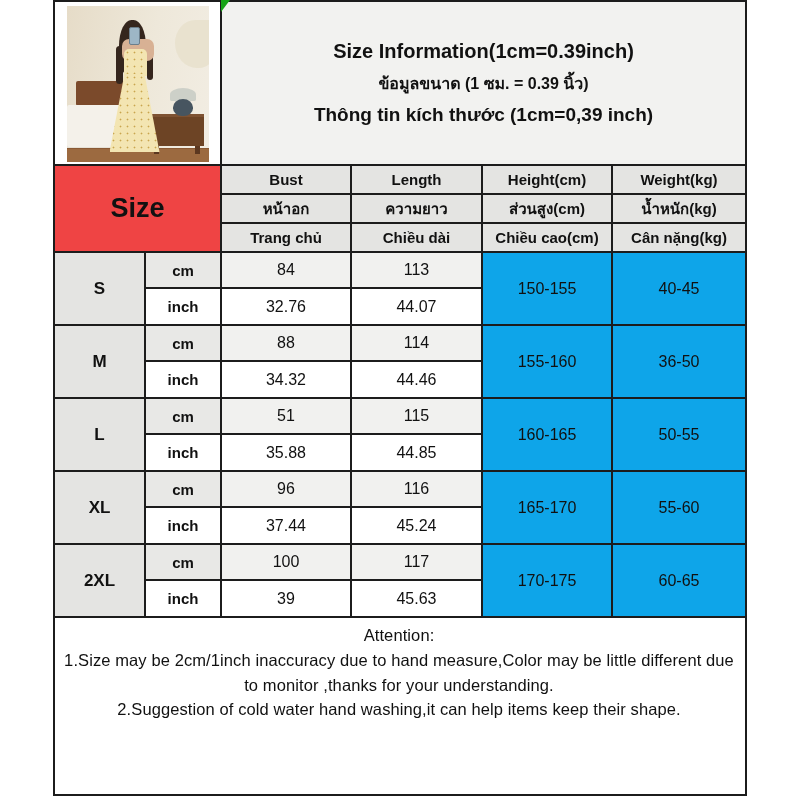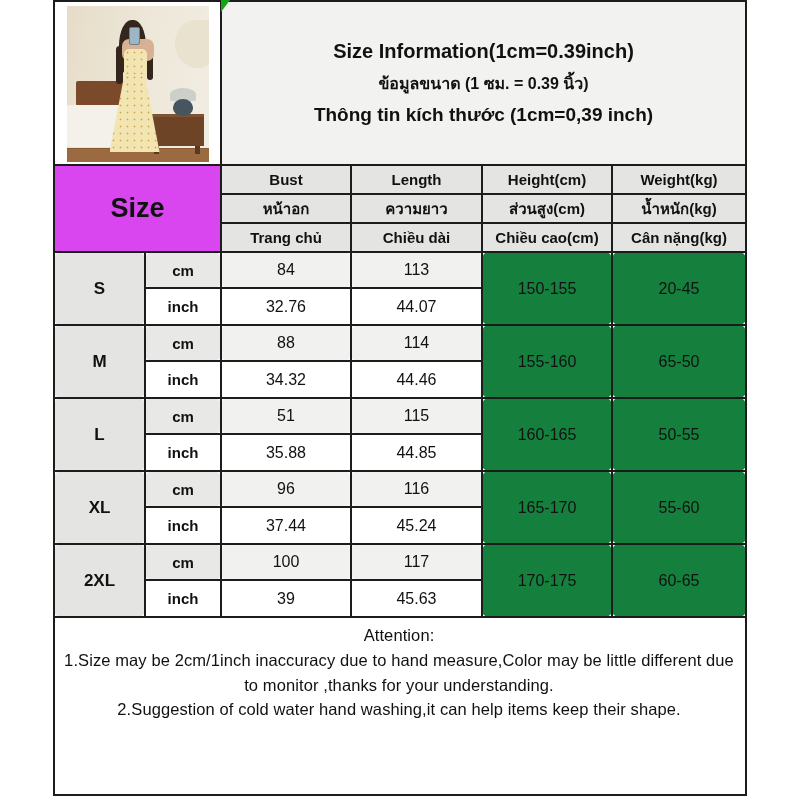--- a/index.html
+++ b/index.html
@@ -11,36 +11,36 @@
   .sheet{position:absolute;left:0;top:0;width:736px;height:800px;background:#fff;}
 
   table.size-table{
     position:absolute;left:53px;top:0;width:692px;height:796px;
     border-collapse:collapse;table-layout:fixed;background:#fff;
   }
   td{border:2px solid #1c1c1c;text-align:center;vertical-align:middle;padding:0;overflow:hidden;}
 
   .r-photo td{height:162px;}
   .r-h td{height:27px;}
-  .r-cm td{height:34px;border-radius:7px;}
+  .r-cm td{height:34px;}
   .r-in td{height:35px;}
 
   .cell-title{background:#f2f2f0;}
   .title-en{font-size:20px;font-weight:bold;}
   .title-th{font-size:16px;font-weight:bold;margin-top:8px;}
   .title-vi{font-size:19px;font-weight:bold;margin-top:8px;}
 
   .hdr{background:#e4e4e2;font-weight:bold;font-size:15px;}
-  .size-corner{background:#d946ef;font-weight:bold;font-size:27px;}
+  .size-corner{background:#ef4444;font-weight:bold;font-size:27px;}
   .size-label{background:#e4e4e2;font-weight:bold;font-size:17px;}
   .unit-cm{background:#e8e8e6;font-weight:bold;font-size:15px;}
   .unit-in{background:#ffffff;font-weight:bold;font-size:15px;}
   .val{font-size:16px;font-weight:400;}
   .shade{background:#f1f1ef;}
-  .range{background:#15803d;font-size:16px;font-weight:400;text-align:center;}
+  .range{background:#0ea5e9;font-size:16px;font-weight:400;text-align:center;}
 
   .cell-attn{vertical-align:top;text-align:center;background:#fff;}
   .attn-wrap{padding:5px 8px 0 6px;font-size:16.5px;line-height:1.5;letter-spacing:0.1px;}
 
   
   .green-marker{
     position:absolute;left:221px;top:0;width:0;height:0;
     border-top:12px solid #17a317;border-right:9px solid transparent;
   }
 
@@ -135,35 +135,35 @@
         <td class="hdr">Chiều cao(cm)</td>
         <td class="hdr">Cân nặng(kg)</td>
       </tr>
 
       <tr class="r-cm">
         <td rowspan="2" class="size-label">S</td>
         <td class="unit-cm">cm</td>
         <td class="val shade">84</td>
         <td class="val shade">113</td>
         <td rowspan="2" class="range">150-155</td>
-        <td rowspan="2" class="range">20-45</td>
+        <td rowspan="2" class="range">40-45</td>
       </tr>
       <tr class="r-in">
         <td class="unit-in">inch</td>
         <td class="val">32.76</td>
         <td class="val">44.07</td>
       </tr>
 
       <tr class="r-cm">
         <td rowspan="2" class="size-label">M</td>
         <td class="unit-cm">cm</td>
         <td class="val shade">88</td>
         <td class="val shade">114</td>
         <td rowspan="2" class="range">155-160</td>
-        <td rowspan="2" class="range">65-50</td>
+        <td rowspan="2" class="range">36-50</td>
       </tr>
       <tr class="r-in">
         <td class="unit-in">inch</td>
         <td class="val">34.32</td>
         <td class="val">44.46</td>
       </tr>
 
       <tr class="r-cm">
         <td rowspan="2" class="size-label">L</td>
         <td class="unit-cm">cm</td>

